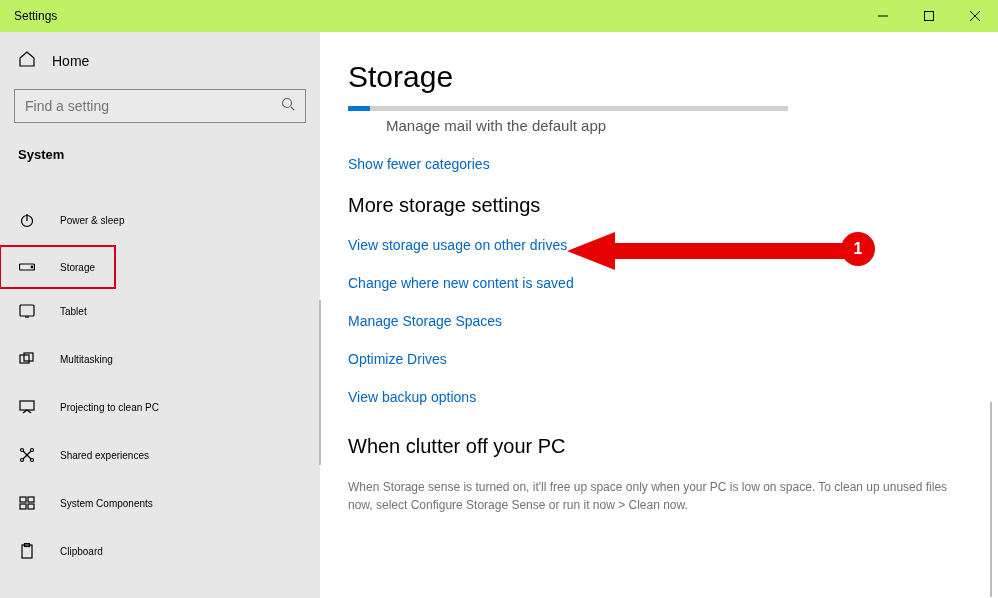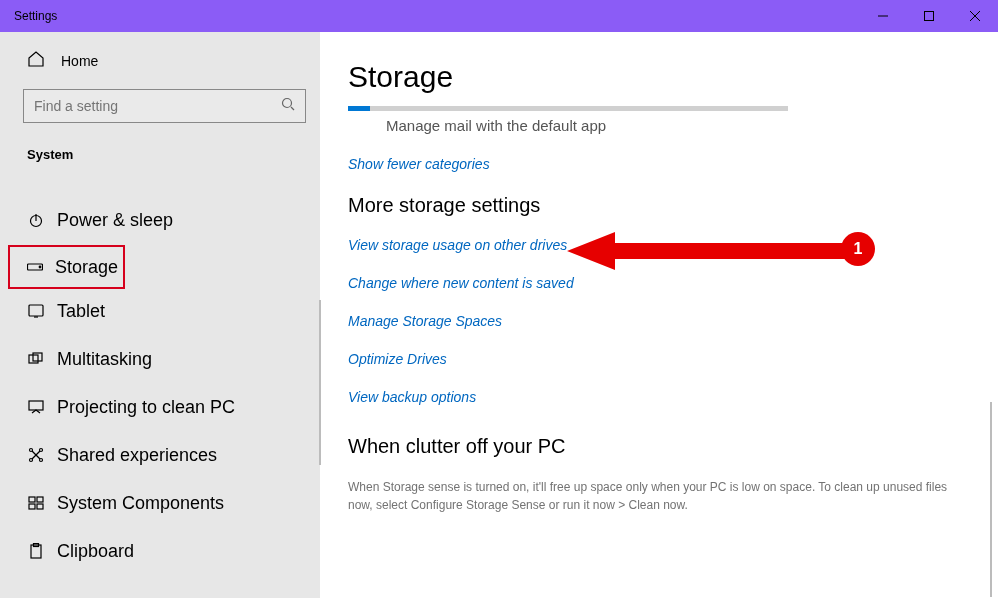--- a/index.html
+++ b/index.html
@@ -9,21 +9,21 @@
     width: 998px;
     height: 598px;
     overflow: hidden;
     position: relative;
     color: #000;
   }
   .titlebar {
     height: 32px;
     display: flex;
     align-items: center;
-    background: #8b5cf6;
+    background: #bef264;
     padding-left: 14px;
     font-size: 12px;
   }
   .titlebar .title { flex: none; }
   .titlebar .spacer { flex: 1; }
   .winbtns { display: flex; height: 100%; }
   .winbtn {
     width: 46px;
     display: flex;
     align-items: center;
@@ -32,21 +32,20 @@
   .winbtn svg { stroke: #000; stroke-width: 1; fill: none; }
   .container {
     display: flex;
     height: calc(100% - 32px);
   }
   .sidebar {
     width: 320px;
     background: #e7e7e7;
     padding-top: 18px;
     position: relative;
-    padding-left: 9px;
   }
   .nav-home {
     display: flex;
     align-items: center;
     gap: 16px;
     padding: 0 18px 14px 18px;
     font-size: 14px;
   }
   .search {
     margin: 4px 14px 18px 14px;
@@ -67,24 +66,24 @@
   }
   .section-title {
     font-size: 13px;
     font-weight: 600;
     padding: 6px 18px 14px 18px;
   }
   .nav-list { list-style: none; margin-top: 22px; }
   .nav-item {
     display: flex;
     align-items: center;
-    gap: 12px;
+    gap: 24px;
     height: 44px;
     padding: 0 18px;
-    font-size: 18px;
+    font-size: 10px;
     cursor: pointer;
     margin-bottom: 4px;
   }
   .nav-item .icon { width: 18px; display:flex; justify-content:center; }
   .nav-item.selected-box {
     outline: 2px solid #d6001c;
     outline-offset: -1px;
     margin: 1px 0;
     width: 115px;
     height: 42px;
@@ -108,21 +107,20 @@
   .progress-fill {
     position: absolute; left:0; top:0; height:100%; width: 22px; background:#0078d4;
   }
   .progress-label { font-size: 15px; color:#555; margin-left:38px; margin-bottom: 22px; }
   .link {
     color: #0067c0;
     font-size: 14px;
     display: block;
     margin-bottom: 22px;
     cursor: pointer;
-    font-style: italic;
   }
   h2.section {
     font-size: 20px;
     font-weight: 400;
     margin-top: 18px;
     margin-bottom: 20px;
   }
   .desc {
     font-size: 12px;
     color: #737373;

